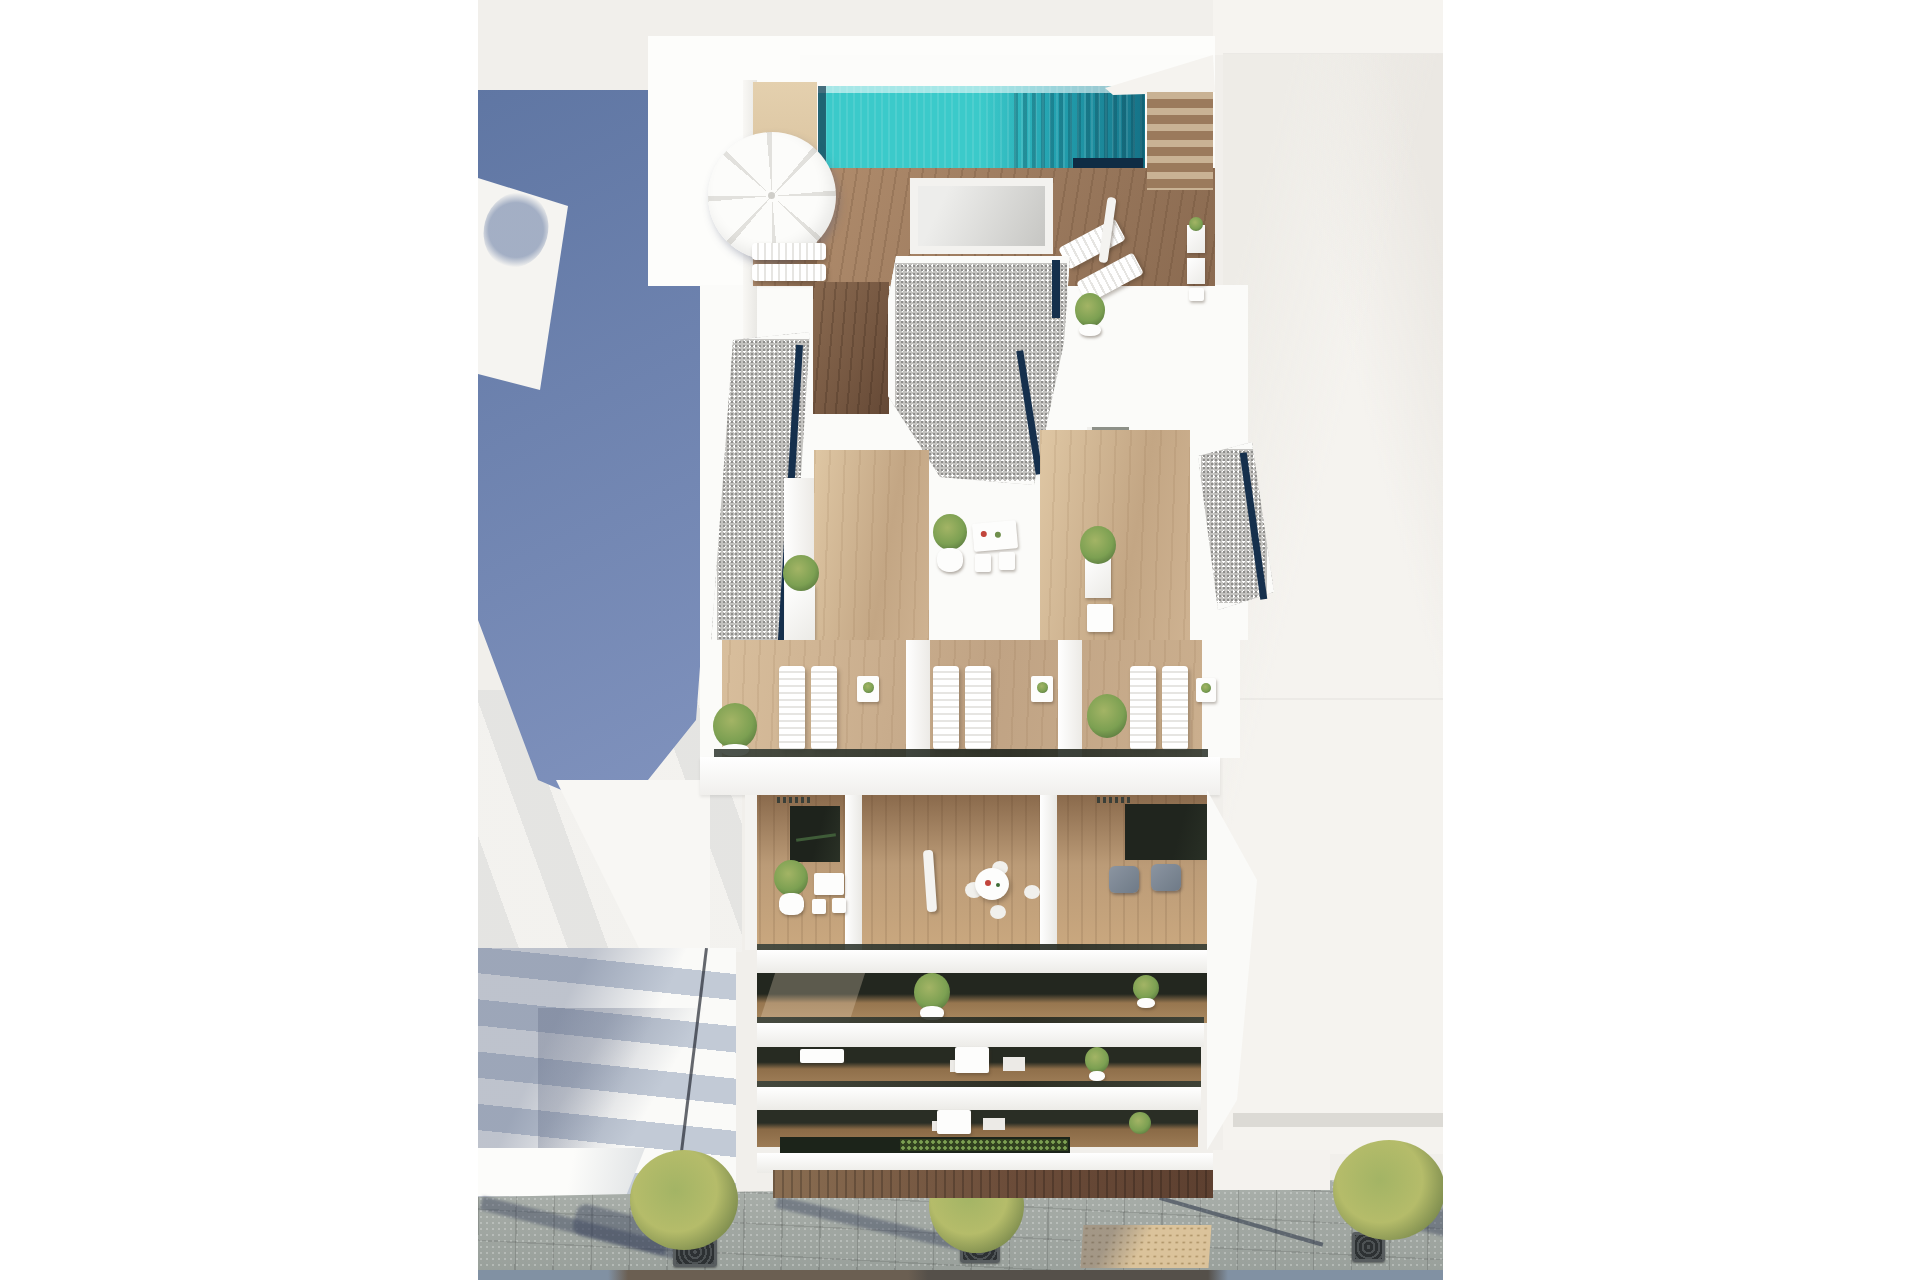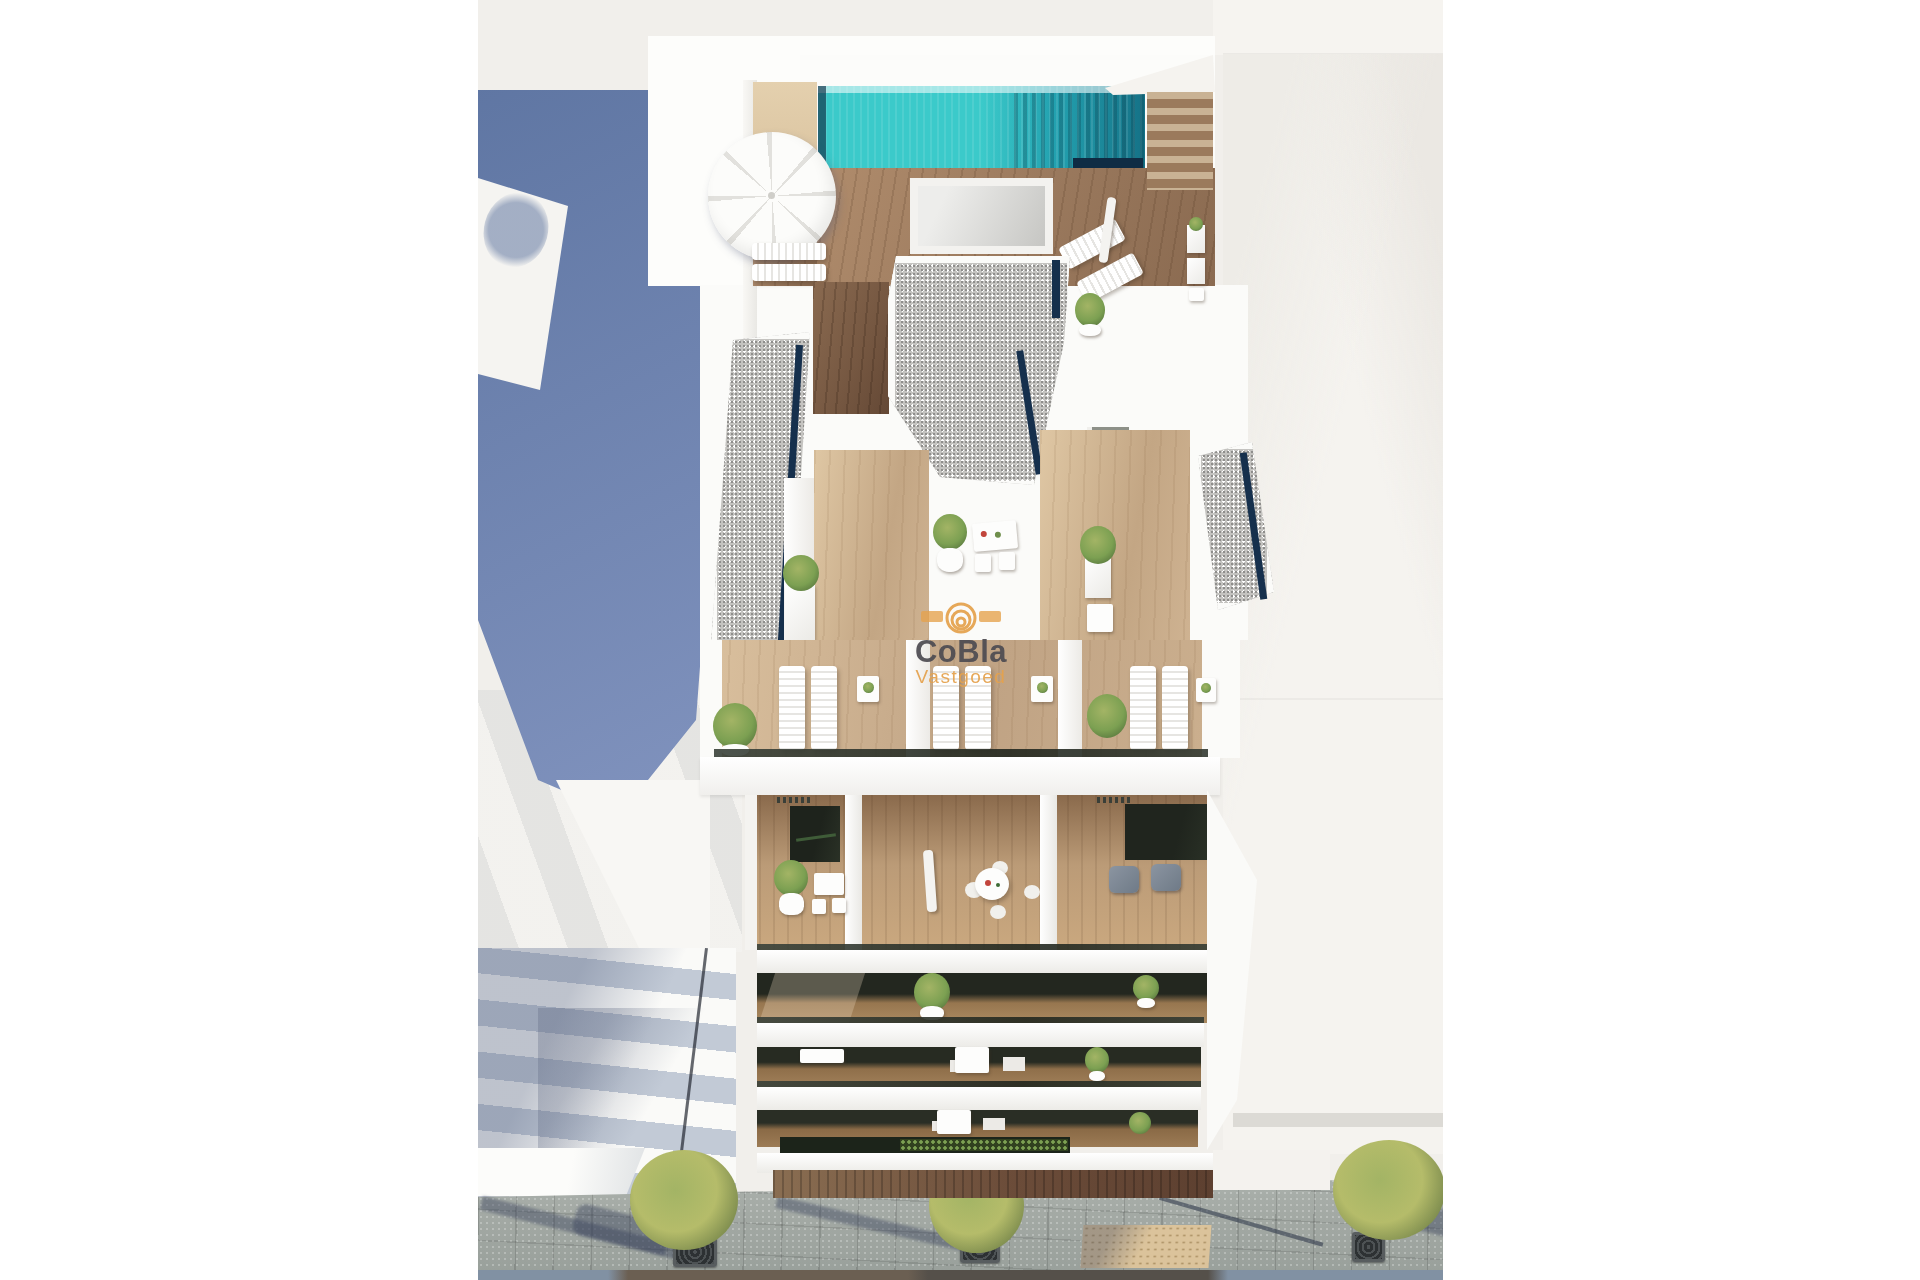--- a/index.html
+++ b/index.html
@@ -254,28 +254,15 @@
 
   <div class="abs" style="left:302px;top:1137px;width:290px;height:16px;background:#1c241a;">
     <div class="abs" style="left:120px;top:2px;width:168px;height:12px;background:radial-gradient(var(--c-plant_green) 1.5px,transparent 2px) 0 0/6px 6px,#31411f;"></div>
   </div>
   <div class="abs white-slab" style="left:279px;top:1153px;width:456px;height:20px;"></div>
   <div class="abs" style="left:295px;top:1170px;width:440px;height:28px;background:
       repeating-linear-gradient(90deg,rgba(0,0,0,.20) 0 2px,transparent 2px 9px),
       linear-gradient(90deg,#8a6e52,#6b4c39 55%,#5d4030);"></div>
   <div class="abs" style="left:735px;top:1150px;width:117px;height:40px;background:#f4f2ee;"></div>
 
-  <div id="watermark" class="abs" style="left:403px;top:601px;width:160px;">
-    <svg width="80" height="34" viewBox="0 0 80 34" style="display:block;margin:0 auto;">
-      <rect x="0" y="10" width="22" height="11" rx="2" fill="var(--c-wm_orange)" opacity=".85"></rect>
-      <rect x="58" y="10" width="22" height="11" rx="2" fill="var(--c-wm_orange)" opacity=".85"></rect>
-      <g fill="none" stroke="var(--c-wm_orange)" stroke-width="3">
-        <circle cx="40" cy="17" r="14"></circle>
-        <circle cx="40" cy="19" r="9"></circle>
-        <circle cx="40" cy="21" r="4"></circle>
-      </g>
-    </svg>
-    <div id="wm-brand">CoBla</div>
-    <div id="wm-sub">Vastgoed</div>
-  </div>
 
  </div>
 </div>
 
 </body></html>

